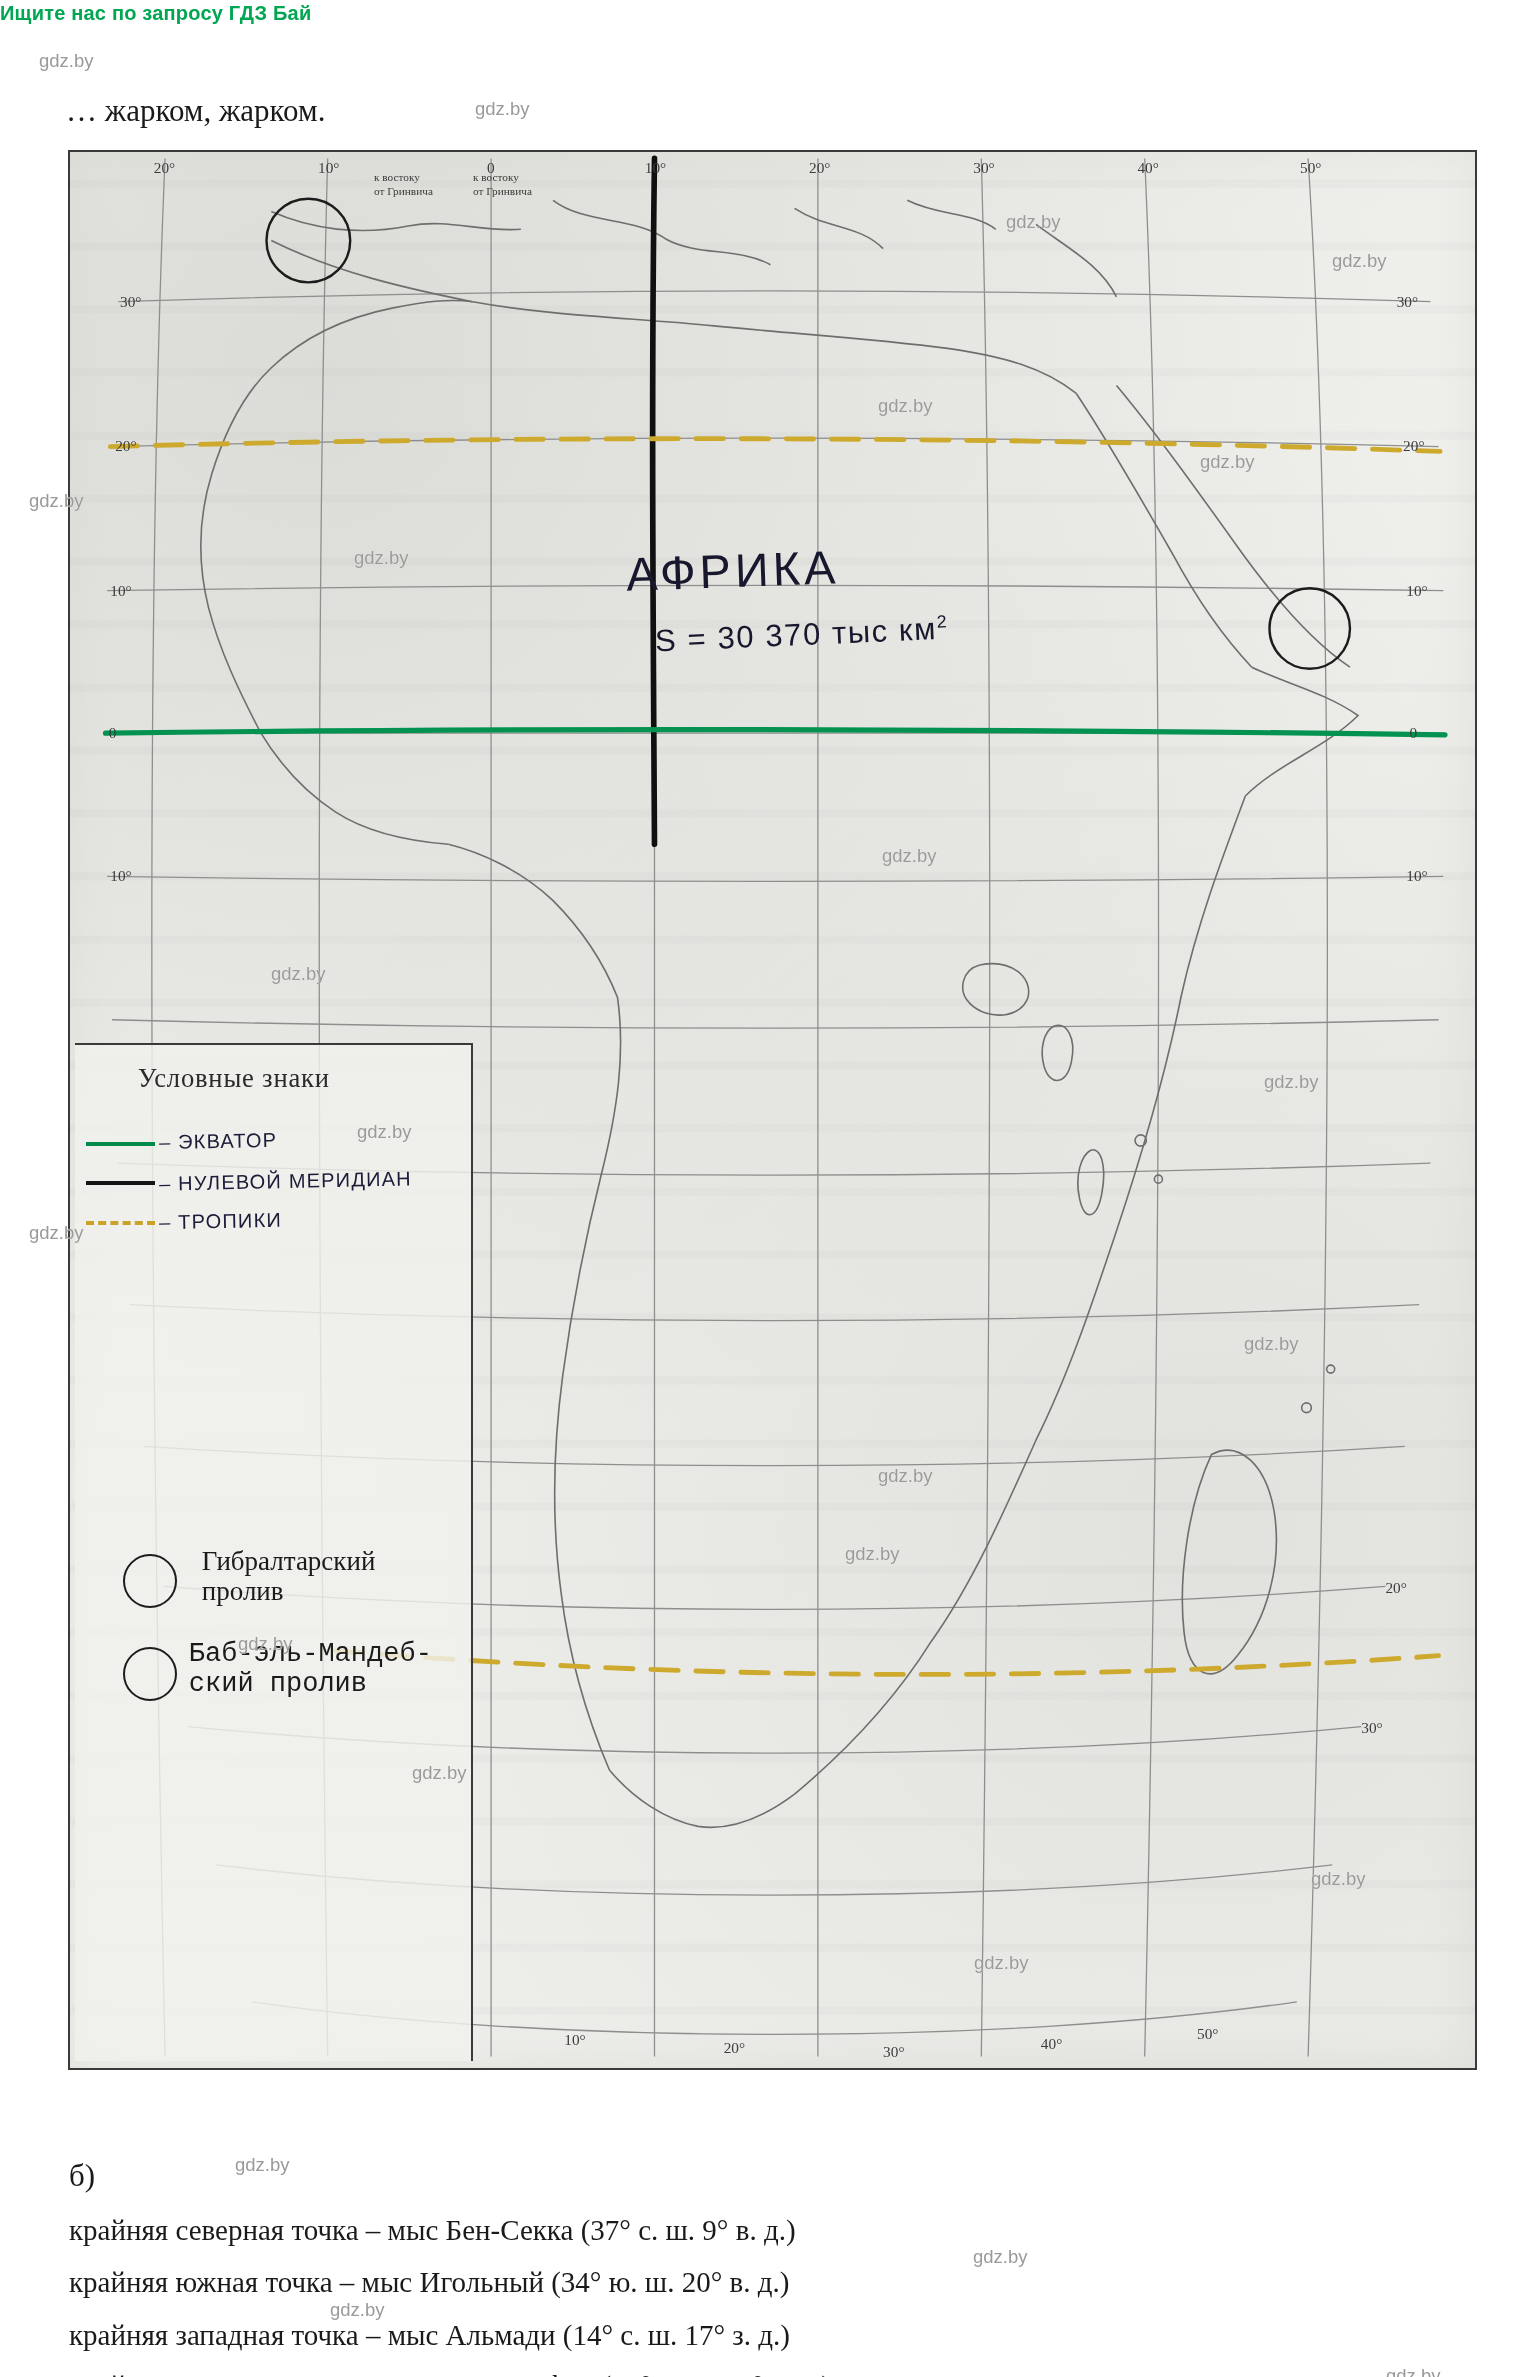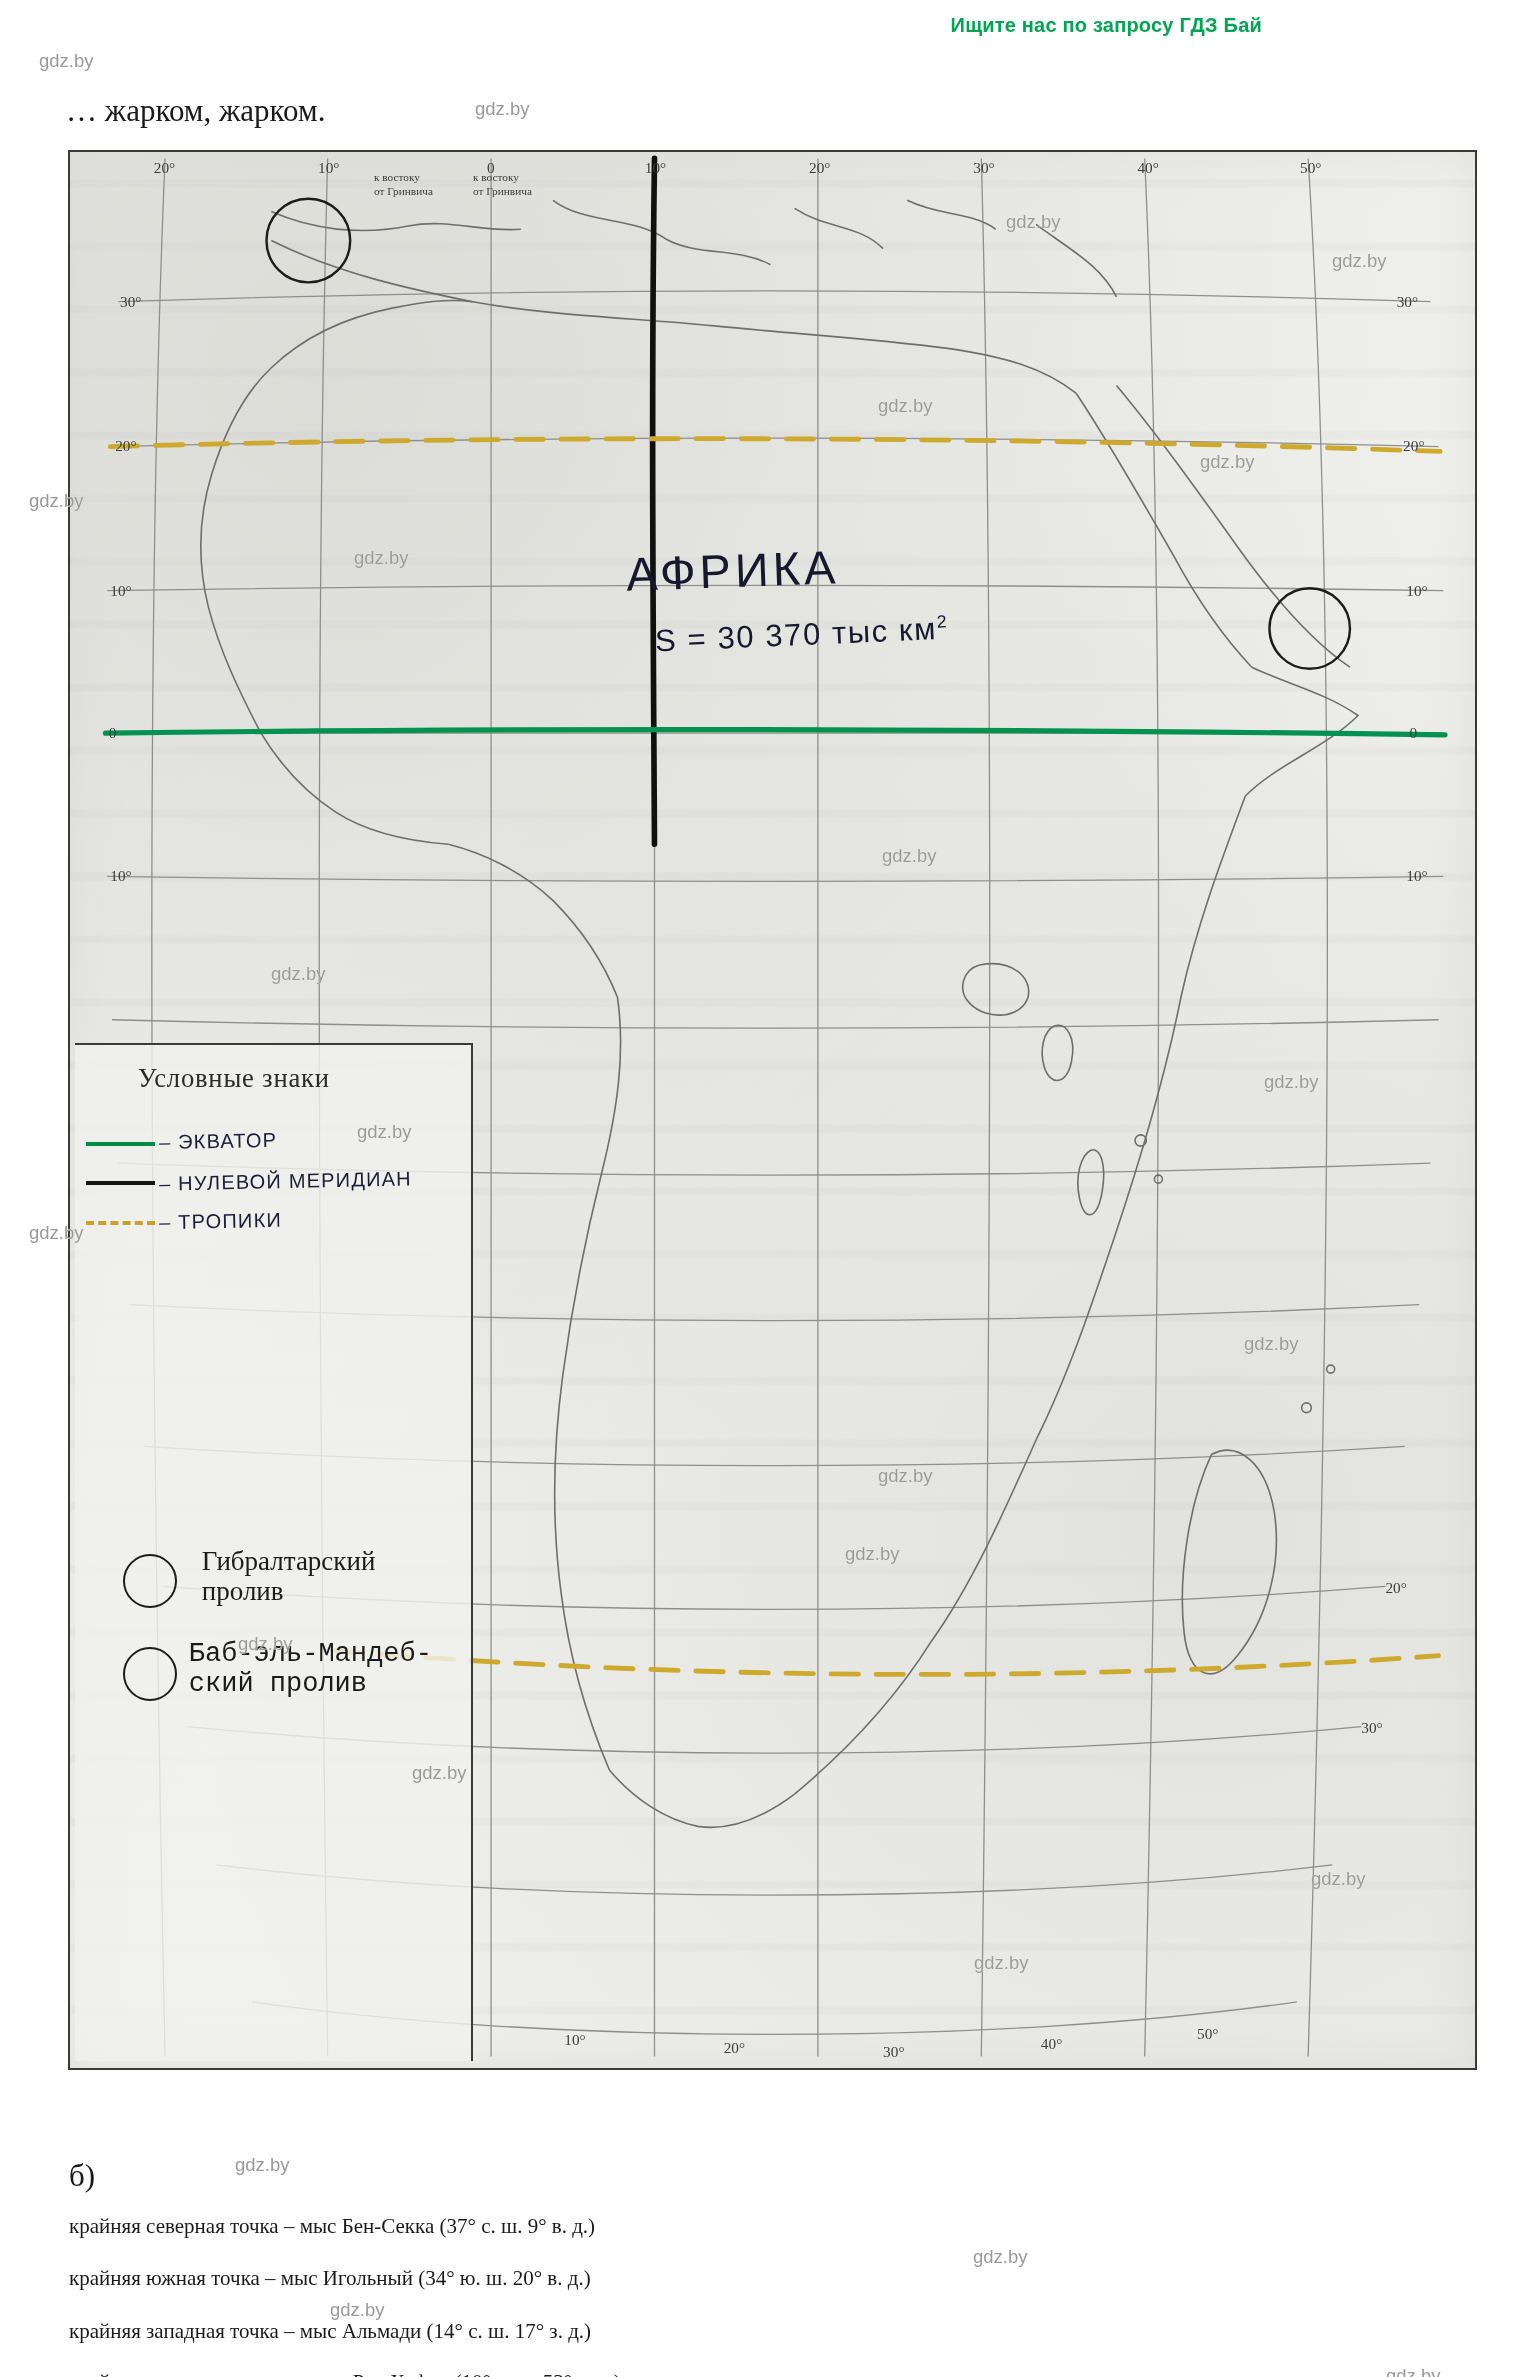--- a/index.html
+++ b/index.html
@@ -11,24 +11,24 @@
     width: 1539px;
     height: 2377px;
     position: relative;
     font-family: "Liberation Serif", serif;
     overflow: hidden;
   }
 
   
   .top-banner {
     position: absolute;
-    top: 14px;
+    top: 2px;
     left: 0;
     width: 1262px;
-    text-align: right;
+    text-align: left;
     font-family: "Liberation Sans", sans-serif;
     font-size: 20px;
     font-weight: bold;
     color: #00a651;
     letter-spacing: 0.2px;
   }
 
   
   .wm {
     position: absolute;
@@ -51,21 +51,21 @@
     font-size: 31px;
     top: 93px;
     left: 66px;
   }
   .label-b {
     font-size: 31px;
     top: 2158px;
     left: 69px;
   }
   .ans {
-    font-size: 21px;
+    font-size: 29px;
     left: 69px;
   }
   .ans1 { top: 2214px; }
   .ans2 { top: 2266px; }
   .ans3 { top: 2319px; }
   .ans4 { top: 2370px; }
 
   
   .map-frame {
     position: absolute;

